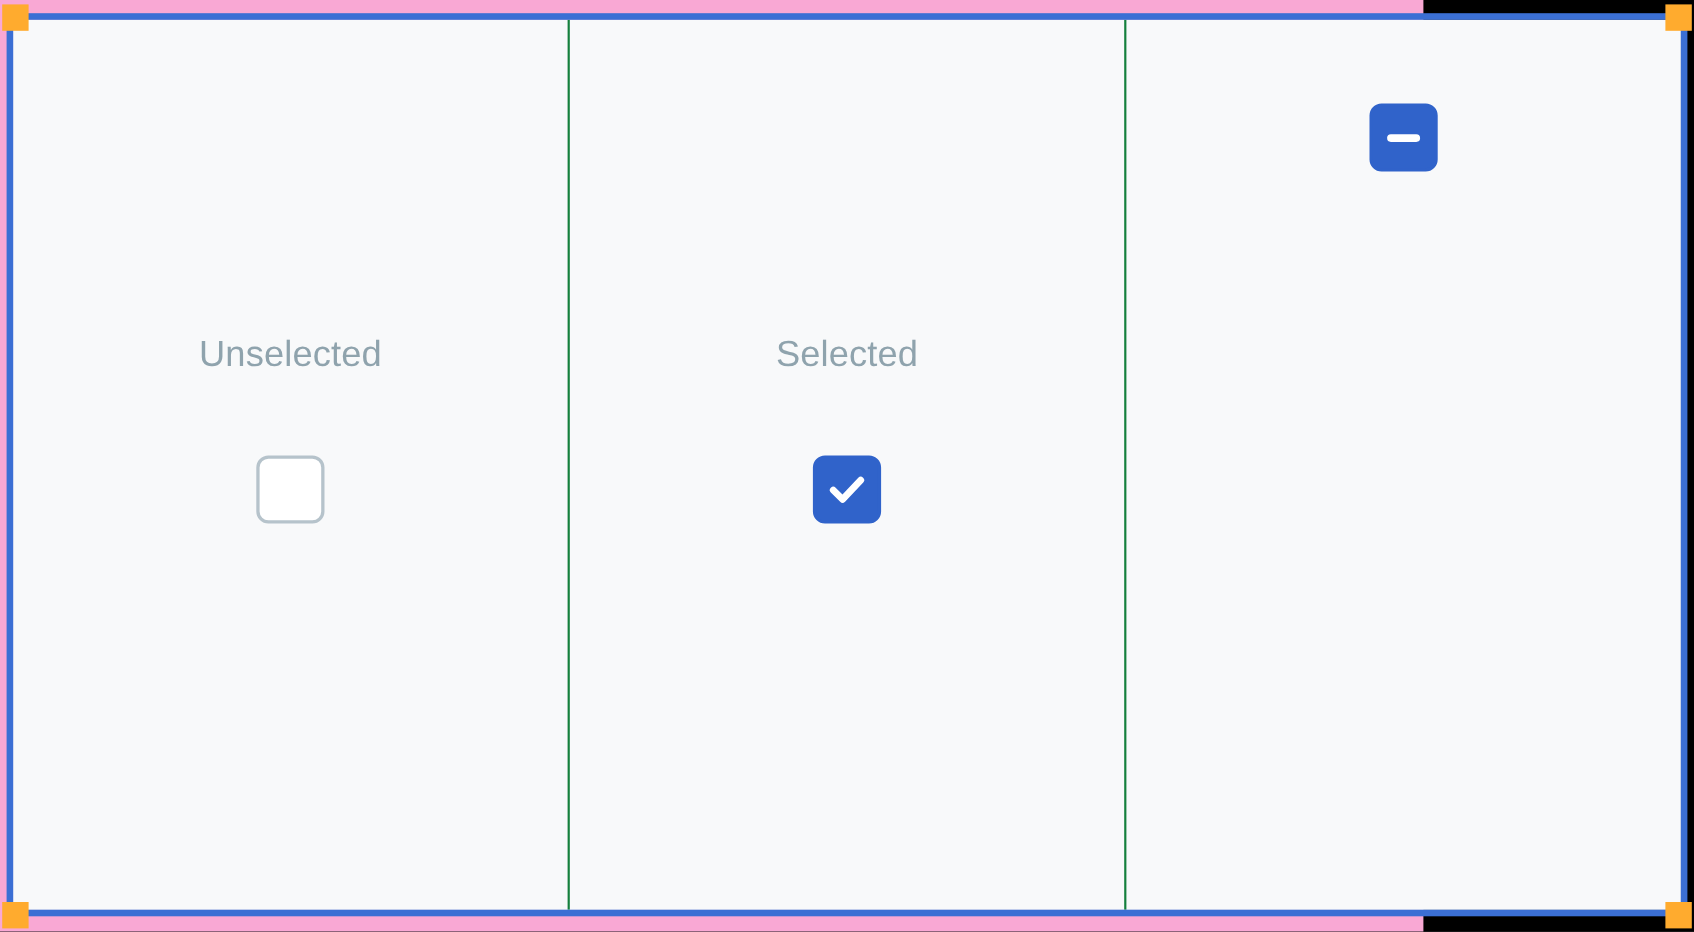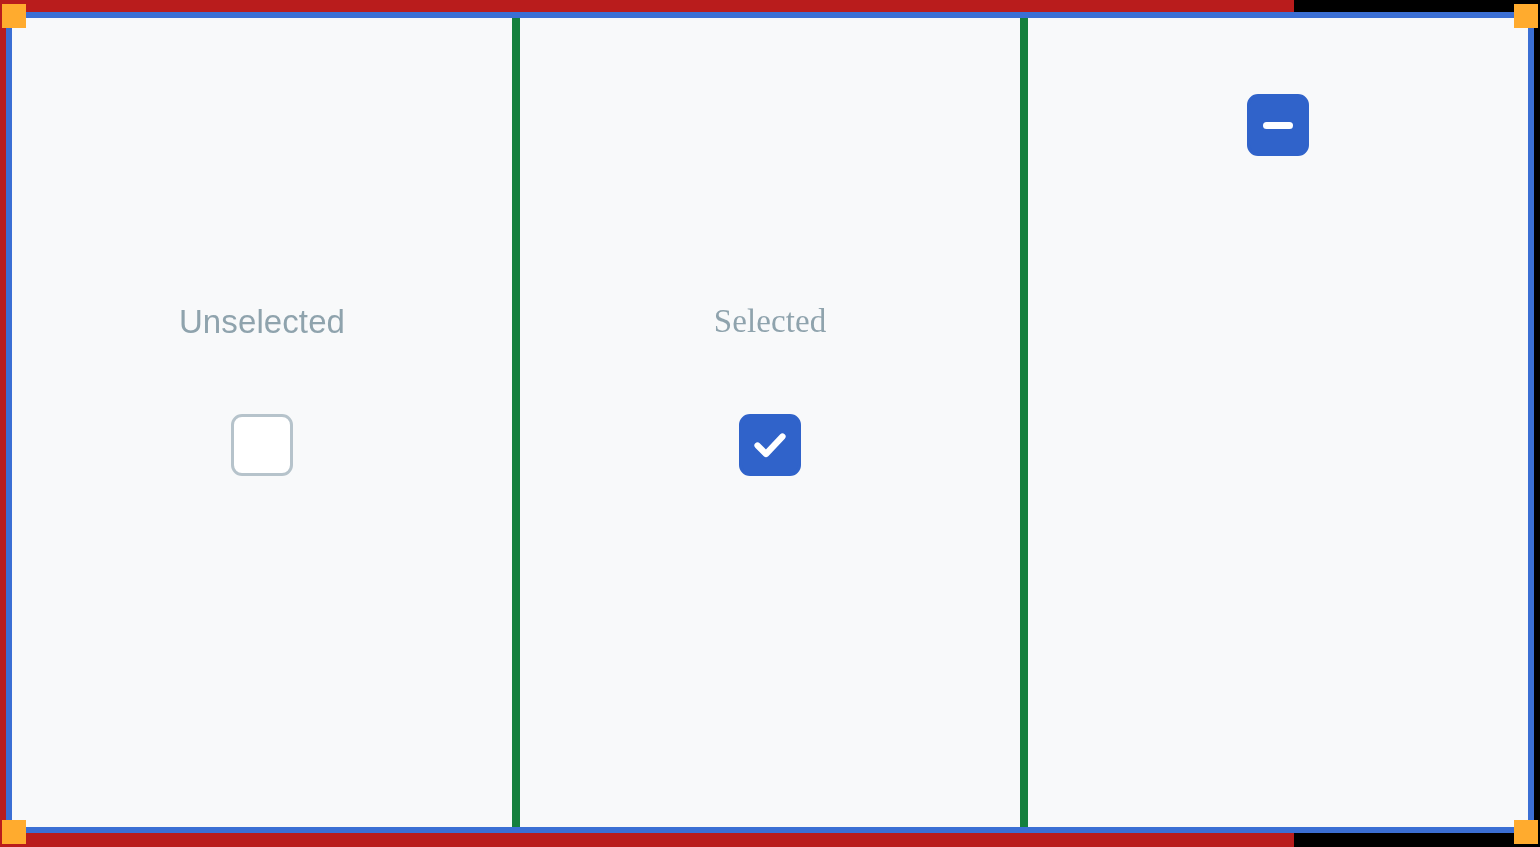--- a/index.html
+++ b/index.html
@@ -11,21 +11,21 @@
     overflow: hidden;
     background: #000000;
     font-family: "Liberation Sans", sans-serif;
   }
 
   
   #screen {
     position: relative;
     width: 1294px;
     height: 847px;
-    background: #b91c1c;
+    background: #f9a8d4;
   }
 
   
   #selection-frame {
     position: absolute;
     left: 6px;
     top: 12px;
     width: 1528px;
     height: 821px;
     border: 6px solid #3b6fd4;
@@ -63,22 +63,21 @@
   
   .column {
     flex: 1 1 0;
     position: relative;
     display: flex;
     flex-direction: column;
     align-items: center;
     background: #f8f9fa;
   }
   .column + .column {
-    border-left: 8px solid #15803d;
-    font-family: Liberation Serif, serif;
+    border-left: 2px solid #15803d;
   }
 
   .column-label {
     margin-top: 287px;
     font-size: 33px;
     font-weight: 400;
     line-height: 1;
     color: #8fa3ad;
     letter-spacing: 0.1px;
     white-space: nowrap;

